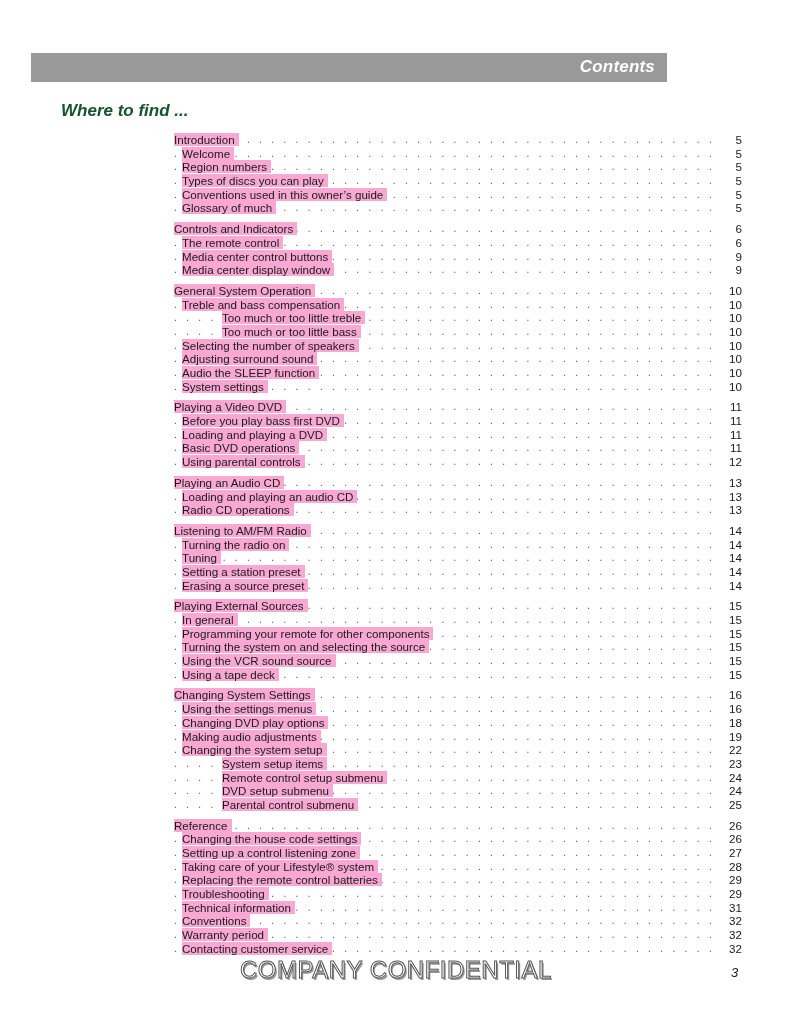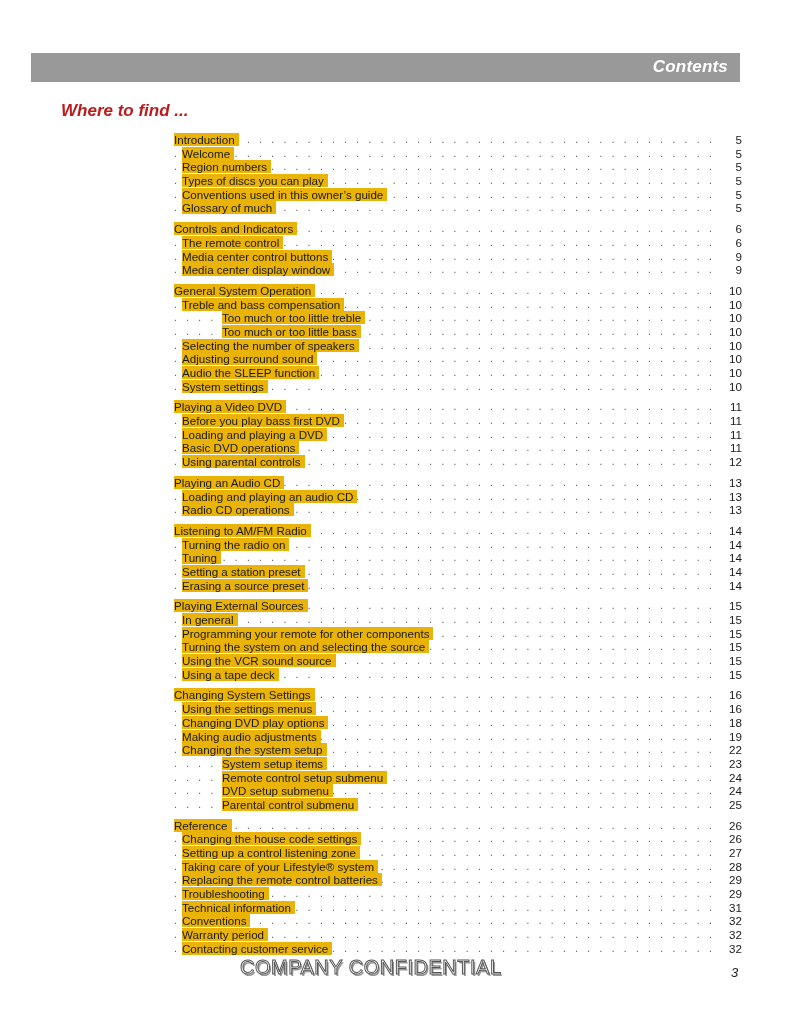--- a/index.html
+++ b/index.html
@@ -1,60 +1,60 @@
 <!DOCTYPE html>
 <html><head>
   <meta charset="utf-8">
   <style>
     html, body { margin: 0; padding: 0; background: #ffffff; }
     body {
       width: 800px; height: 1036px; position: relative; overflow: hidden;
       font-family: "Liberation Sans", sans-serif; color: #1a1a1a;
     }
     .header-bar {
-      position: absolute; left: 31px; top: 53px; width: 709px; height: 29px;
+      position: absolute; left: 31px; top: 53px; width: 636px; height: 29px;
       background: #999999;
     }
     .header-title {
       position: absolute; right: 12px; top: 4px;
       font-family: "Liberation Sans", sans-serif;
       font-weight: bold; font-style: italic; font-size: 17px; color: #ffffff;
       letter-spacing: 0.2px;
     }
     .page-heading {
       position: absolute; left: 61px; top: 101px;
       font-family: "Liberation Sans", sans-serif;
-      font-weight: bold; font-style: italic; font-size: 17px; color: #b91c1c;
+      font-weight: bold; font-style: italic; font-size: 17px; color: #14532d;
     }
     .toc {
       position: absolute; left: 174px; top: 133px; width: 568px;
     }
     .section { margin-bottom: 7px; }
     .row {
       position: relative; height: 13.7px; line-height: 13.7px;
       font-size: 11.6px; white-space: nowrap; overflow: hidden;
     }
     .row .title {
-      position: relative; z-index: 2; background: #eab308; padding-right: 4px; text-align: right;
+      position: relative; z-index: 2; background: #f9a8d4; padding-right: 4px; text-align: right;
     }
     .row .leader {
       position: absolute; left: 0; right: 26px; top: 0; z-index: 1;
       overflow: hidden; color: #555; letter-spacing: 3.3px; font-size: 10px;
     }
     .row .page {
       position: absolute; right: 0; top: 0; width: 22px; text-align: right;
       background: #fff; z-index: 2;
     }
     .lvl1 .title { margin-left: 0; }
     .lvl2 .title { margin-left: 8px; }
     .lvl3 .title { margin-left: 48px; }
     .footer-confidential {
       position: absolute; left: 240px; top: 956px;
       font-family: "Liberation Sans", sans-serif;
-      font-size: 20px; letter-spacing: 0.5px;
+      font-size: 24px; letter-spacing: 0.5px;
       color: #ffffff;
       -webkit-text-stroke: 1px #555;
       text-shadow: 1.5px 1.5px 0 #999;
     }
     .footer-page {
       position: absolute; left: 731px; top: 965px;
       font-style: italic; font-size: 13px; color: #222;
     }
   </style>
 </head>

